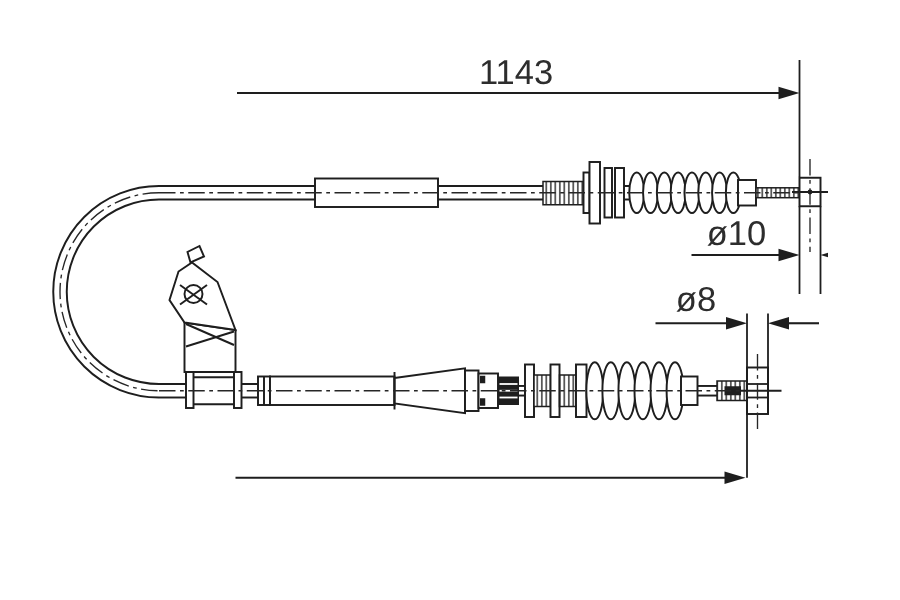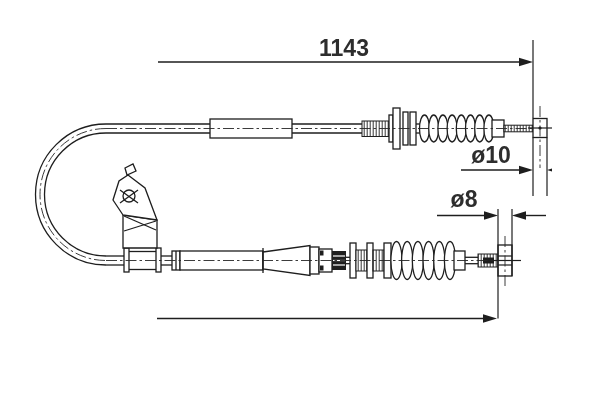--- a/index.html
+++ b/index.html
@@ -1,19 +1,18 @@
 <!DOCTYPE html>
 <html><head>
 <meta charset="utf-8">
 <style>
   html,body{margin:0;padding:0;background:#fff;}
   .stage{
     width:552px;height:400px;background:#ffffff;position:relative;overflow:hidden;
     font-family:"Liberation Sans",sans-serif;
-    font-weight:bold;
   }
   svg{display:block;}
   .ln{stroke:#1e1e1e;stroke-width:1.3;fill:none;}
   .fw{stroke:#1e1e1e;stroke-width:1.3;fill:#ffffff;}
   .thr{stroke:#1e1e1e;stroke-width:1;fill:url(#thr);}
   .cl{stroke:#262626;stroke-width:0.9;fill:none;stroke-dasharray:11 3 2.5 3;}
   .dim{stroke:#1e1e1e;stroke-width:1.4;fill:none;}
   .ext{stroke:#1e1e1e;stroke-width:1.2;fill:none;}
   .ar{fill:#1e1e1e;stroke:none;}
   .dk{fill:#1e1e1e;stroke:none;}

